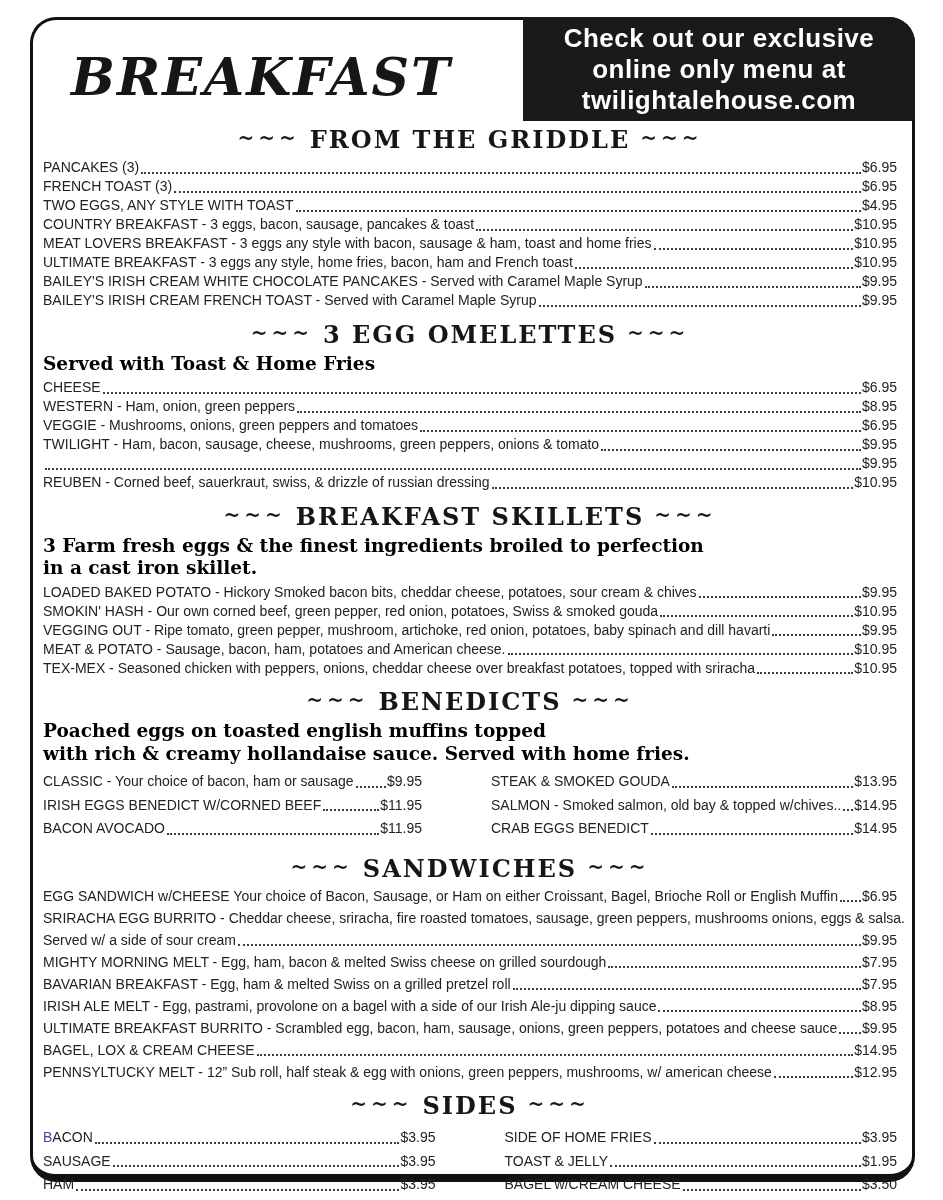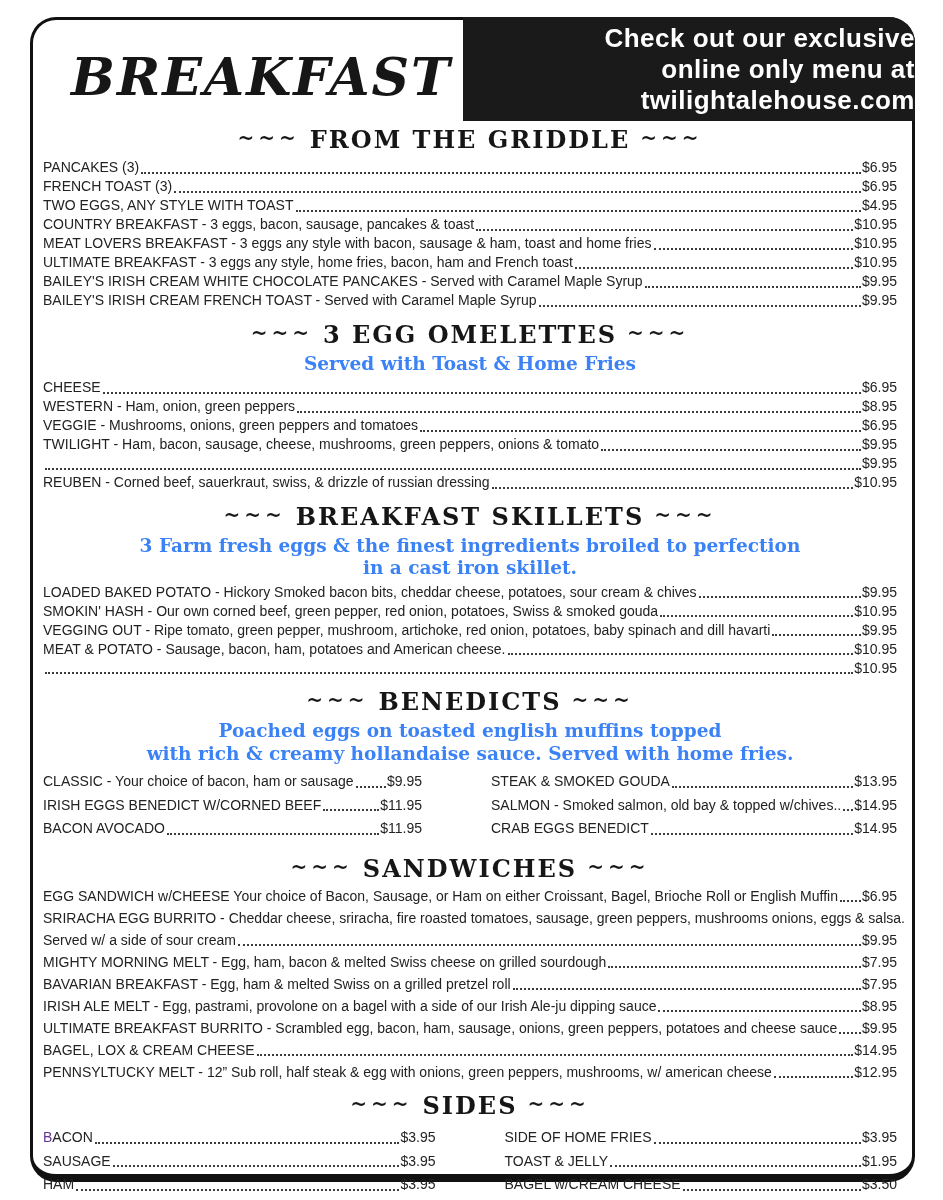--- a/index.html
+++ b/index.html
@@ -32,28 +32,28 @@
     font-weight: bold;
     font-size: 52px;
     letter-spacing: 2px;
     color: #161616;
     white-space: nowrap;
   }
 
   .promo {
     position: absolute;
     top: -3px; right: -3px;
-    width: 452px; height: 104px;
+    width: 392px; height: 104px;
     background: #1a1a1a;
     border-radius: 0 26px 0 0;
     color: #fff;
     display: flex;
     flex-direction: column;
     justify-content: center;
-    align-items: flex-end;
+    align-items: center;
     text-align: center;
     font-weight: bold;
     font-size: 26px;
     line-height: 31px;
     letter-spacing: 0.5px;
   }
 
   .sections {
     position: absolute;
     left: 0; top: 106px;
@@ -76,26 +76,25 @@
   .tilde {
     font-size: 20px;
     letter-spacing: 4px;
     position: relative;
     top: -3px;
     padding: 0 10px;
     font-weight: bold;
   }
 
   .subtitle {
-    text-align: center;
     font-family: "DejaVu Serif", serif;
     font-weight: bold;
     font-size: 18.5px;
     line-height: 22.5px;
-    color: #3b82f6;
+    color: #000000;
   }
 
   .items, .cols { margin-top: 4px; }
 
   .row {
     display: flex;
     align-items: flex-end;
     font-size: 14px;
     line-height: 17.5px;
     margin-bottom: 1.5px;
@@ -234,20 +233,21 @@
               <span class="label">VEGGING OUT - Ripe tomato, green pepper, mushroom, artichoke, red onion, potatoes, baby spinach and dill havarti</span>
               <span class="dots"></span>
               <span class="price">$9.95</span>
             </div>
             <div class="row">
               <span class="label">MEAT &amp; POTATO - Sausage, bacon, ham, potatoes and American cheese.</span>
               <span class="dots"></span>
               <span class="price">$10.95</span>
             </div>
             <div class="row">
+              <span class="label">TEX-MEX - Seasoned chicken with peppers, onions, cheddar cheese over breakfast potatoes, topped with sriracha</span>
               <span class="dots"></span>
               <span class="price">$10.95</span>
             </div>
           </div>
         </section>
         <section class="menu-section sec-benedicts">
           <h2 class="sec-header"><span class="tilde">~~~</span><span class="sec-title-text">BENEDICTS</span><span class="tilde">~~~</span></h2>
           <div class="subtitle">Poached eggs on toasted english muffins topped</div>
           <div class="subtitle">with rich &amp; creamy hollandaise sauce. Served with home fries.</div>
           <div class="cols">

